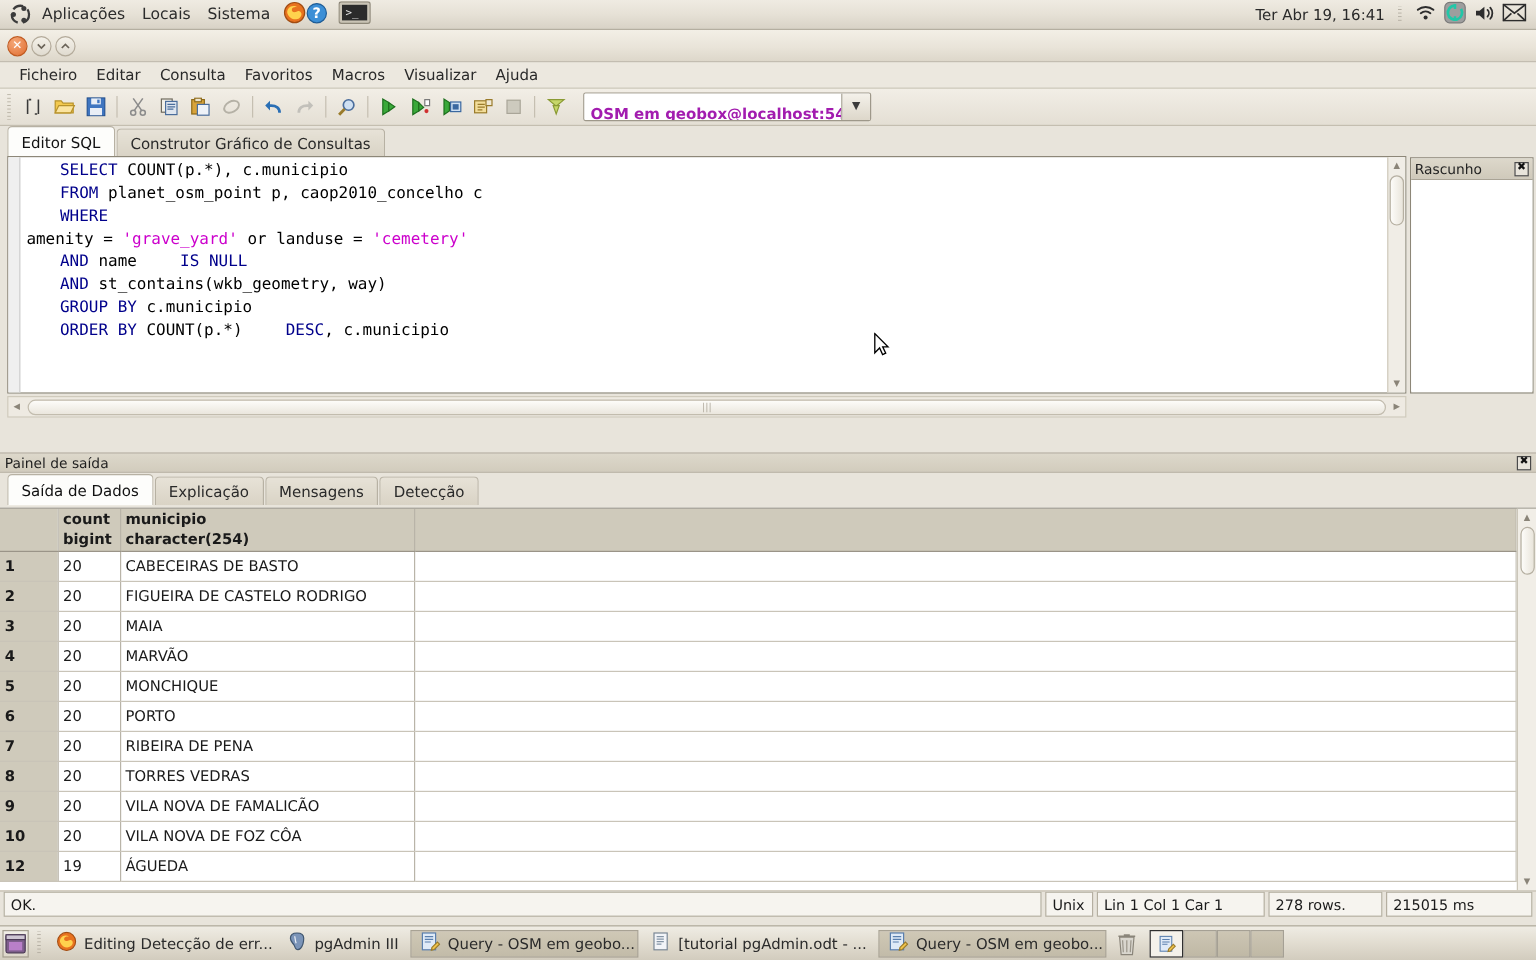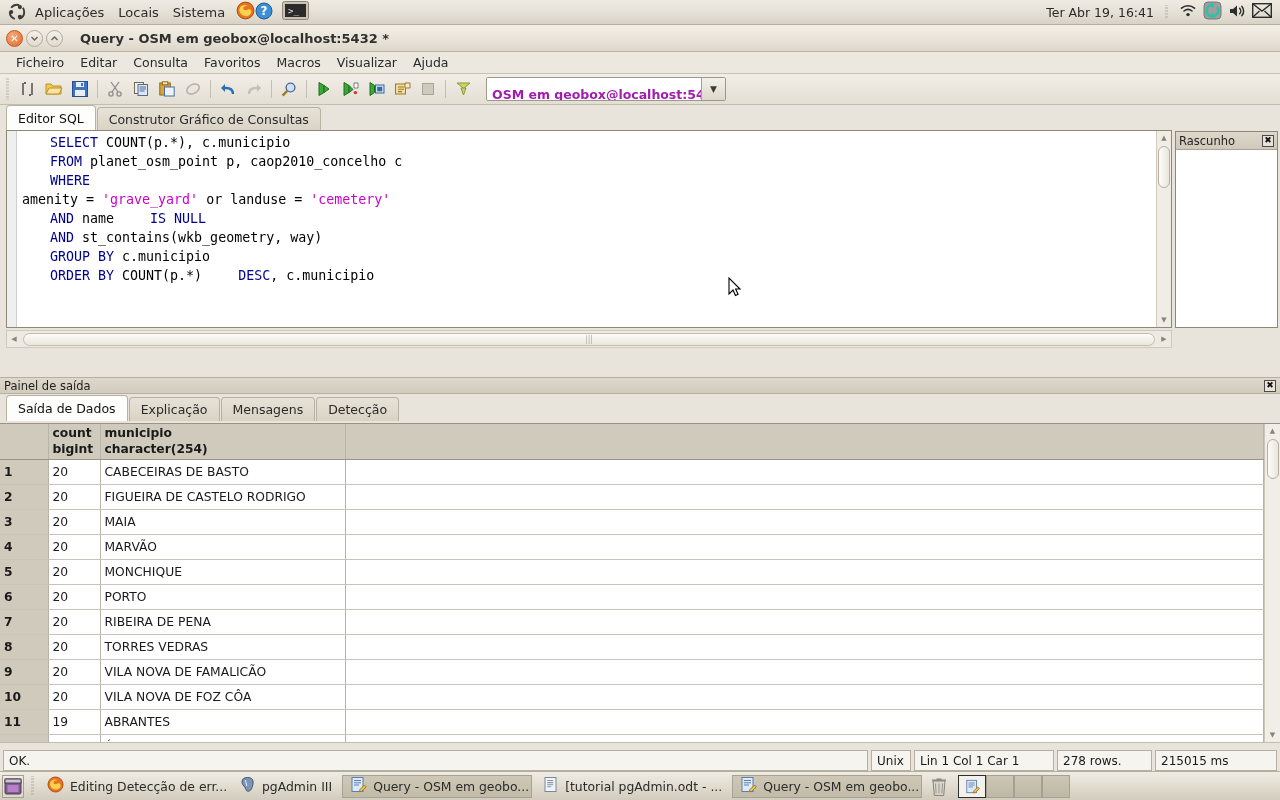--- a/index.html
+++ b/index.html
@@ -164,21 +164,21 @@
   td.rowhdr { background:#cfcabb; font-weight:bold; text-align:center; width:48px; }
   td.blank { border-right:none; background:#fff; }
   tr.dg-row td { height:25px; }
   #gridvsb { width:16px; background:#f1eee7; border-left:1px solid #cbc6b9;
              display:flex; flex-direction:column; align-items:center; }
 
   
   #statusbar {
     position:absolute; left:0; bottom:0; width:1280px; height:29px;
     background:#e8e4db; border-top:1px solid #c3bdaf;
-    display:flex; align-items:flex-end; padding:0 3px; gap:3px;
+    display:flex; align-items:flex-start; padding:0 3px; gap:3px;
   }
   .sfield {
     height:21px; border:1px solid #b5afa1; background:#f6f4ef;
     display:flex; align-items:center; padding:0 5px; font-size:12px; color:#1a1a1a;
   }
   #s-msg { flex:1; }
   #s-unix { width:40px; justify-content:flex-start; }
   #s-pos { width:140px; }
   #s-rows { width:95px; }
   #s-ms { width:122px; }
@@ -295,21 +295,20 @@
       <span class="winbtn min">
         <svg width="9" height="9" viewBox="0 0 9 9">
             <path d="M1.5 3l3 3 3-3" fill="none" stroke="#6b6459" stroke-width="1.4"></path>
           </svg>
       </span>
       <span class="winbtn max">
         <svg width="9" height="9" viewBox="0 0 9 9">
             <path d="M1.5 6l3-3 3 3" fill="none" stroke="#6b6459" stroke-width="1.4"></path>
           </svg>
       </span>
-      <span id="wintitle">Query - OSM em geobox@localhost:5432 *</span>
     </div>
 
     <div id="menubar">
       <span class="mi">Ficheiro</span>
       <span class="mi">Editar</span>
       <span class="mi">Consulta</span>
       <span class="mi">Favoritos</span>
       <span class="mi">Macros</span>
       <span class="mi">Visualizar</span>
       <span class="mi">Ajuda</span>
@@ -568,26 +567,20 @@
                   <td>VILA NOVA DE FAMALICÃO</td>
                   <td class="blank"></td>
                 </tr>
                 <tr class="dg-row">
                   <td class="rowhdr">10</td>
                   <td>20</td>
                   <td>VILA NOVA DE FOZ CÔA</td>
                   <td class="blank"></td>
                 </tr>
                 <tr class="dg-row">
-                  <td class="rowhdr">11</td>
-                  <td>19</td>
-                  <td>ABRANTES</td>
-                  <td class="blank"></td>
-                </tr>
-                <tr class="dg-row">
                   <td class="rowhdr">12</td>
                   <td>19</td>
                   <td>ÁGUEDA</td>
                   <td class="blank"></td>
                 </tr>
               </tbody>
           </table>
         </div>
         <div id="gridvsb">
           <div class="sb-arrow">▲</div>

